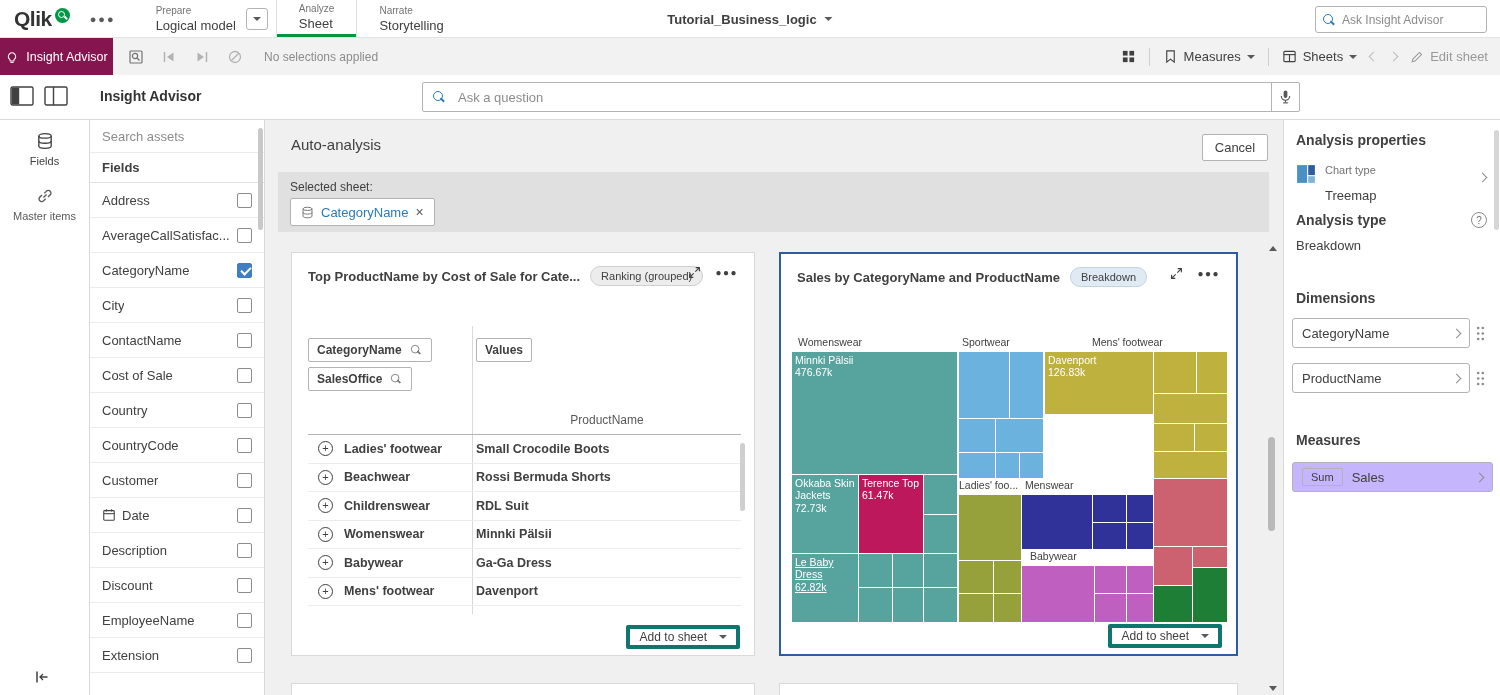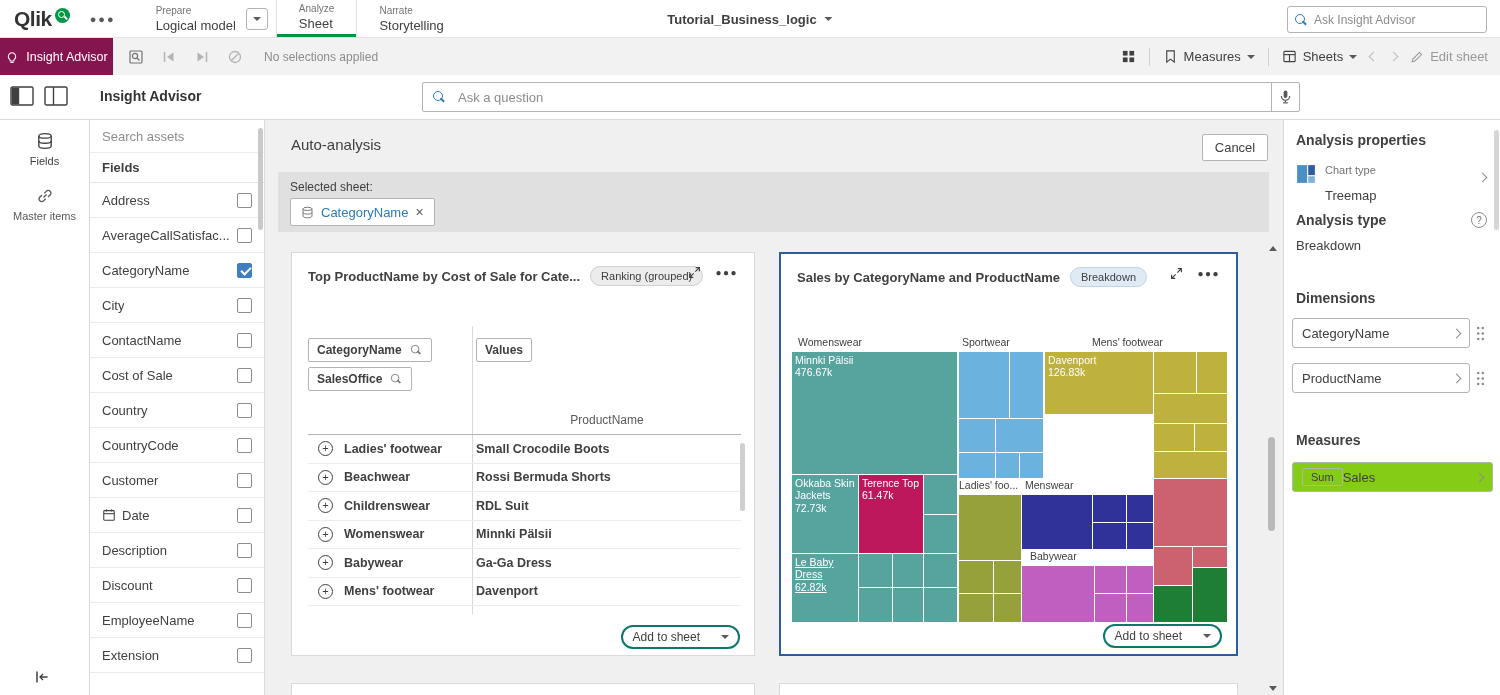--- a/index.html
+++ b/index.html
@@ -18,21 +18,21 @@
 .logo-badge::after{content:"";position:absolute;left:9px;top:9px;width:4px;height:1.5px;background:#fff;transform:rotate(45deg)}
 .meatballs{align-self:center;color:#595959;font-size:11px;letter-spacing:2px;margin:0 18px 0 10px;cursor:pointer}
 .vdiv{width:1px;background:#e0e0e0}
 .nav-item{position:relative;display:flex;flex-direction:column;justify-content:center;padding:0 22px;cursor:pointer}
 .nav-item .kick{font-size:10px;color:#737373;margin-bottom:2px}
 .nav-item .lab{font-size:13px;color:#404040}
 .nav-item.active{border-bottom:3px solid #00953f}
 .dd-mini{position:absolute;right:8px;top:8px;width:22px;height:22px;border:1px solid #b3b3b3;border-radius:3px;display:flex;align-items:center;justify-content:center;background:#fff;cursor:pointer}
 .crt{width:0;height:0;border-left:4px solid transparent;border-right:4px solid transparent;border-top:4px solid #595959;display:inline-block}
 .app-title{position:absolute;left:50%;top:0;transform:translateX(-50%);height:38px;display:flex;align-items:center;gap:8px;font-weight:bold;font-size:13px;cursor:pointer}
-.top-search{position:absolute;right:13px;top:6px;width:200px;height:27px;border:1px solid #b3b3b3;border-radius:3px;display:flex;align-items:center;padding:0 6px;background:#fff}
+.top-search{position:absolute;right:13px;top:6px;width:172px;height:27px;border:1px solid #b3b3b3;border-radius:3px;display:flex;align-items:center;padding:0 6px;background:#fff}
 .mag{position:relative;width:14px;height:14px;display:inline-block;flex:0 0 auto}
 .mag::before{content:"";position:absolute;width:8px;height:8px;border:1.5px solid currentColor;border-radius:50%;left:1px;top:1px}
 .mag::after{content:"";position:absolute;width:5px;height:1.5px;background:currentColor;transform:rotate(45deg);left:8px;top:9px}
 .blue{color:#2a7ab8}.gray{color:#737373}
 .top-search input{font-size:12px;margin-left:6px}
 
 
 .selbar{position:absolute;top:38px;left:0;right:0;height:37px;background:#f2f2f2}
 .ia-badge{position:absolute;left:0;top:0;bottom:0;width:113px;background:#85154f;color:#fff;display:flex;align-items:center;justify-content:center;gap:7px;font-size:12.5px;cursor:pointer}
 .sel-left{position:absolute;left:128px;top:0;height:37px;display:flex;align-items:center;gap:17px}
@@ -97,21 +97,21 @@
 .chip .mag{transform:scale(.85)}
 .vline{position:absolute;left:180px;top:73px;height:288px;border-left:1px solid #d9d9d9}
 .col-hdr{position:absolute;left:180px;top:160px;width:270px;text-align:center;font-size:12px;color:#595959}
 .hline{position:absolute;left:16px;top:181px;width:433px;border-top:1px solid #b3b3b3}
 .t-rows{position:absolute;left:16px;top:182px;width:433px}
 .t-row{position:relative;height:28.5px;display:flex;align-items:center;border-bottom:1px solid #ececec;cursor:pointer}
 .plus{width:15px;height:15px;border:1px solid #404040;border-radius:50%;font-size:11px;line-height:13px;text-align:center;color:#404040;margin-left:10px;flex:0 0 auto;cursor:pointer}
 .t-cat{margin-left:11px;font-weight:bold;font-size:12.5px;white-space:nowrap}
 .t-prod{position:absolute;left:168px;font-weight:bold;font-size:12.5px;white-space:nowrap}
 .tbl-thumb{position:absolute;left:448px;top:190px;width:5px;height:68px;background:#cfcfcf;border-radius:3px}
-.sheet-btn{position:absolute;right:14px;bottom:6px;height:24px;background:#fff;border:2px solid #0f766e;border-radius:12px;display:flex;align-items:center;gap:21px;padding:0 9px 0 10px;font-size:12px;cursor:pointer}
+.sheet-btn{position:absolute;right:14px;bottom:6px;height:24px;background:#fff;border:4px solid #0f766e;border-radius:2px;display:flex;align-items:center;gap:12px;padding:0 9px 0 10px;font-size:12px;cursor:pointer}
 
 
 #treemap{position:absolute;left:11px;top:81px;width:435px;height:287px;background:#fff;overflow:hidden}
 .tm-cell{position:absolute;overflow:hidden;padding:2px 3px;color:#fff}
 .tm-lab{font-size:10.5px;line-height:1.18}
 .tm-val{font-size:10.5px;line-height:1.18}
 .tm-head{position:absolute;font-size:10.5px;color:#404040;white-space:nowrap}
 
 
 .pcard{position:absolute;height:40px;background:#fff;border:1px solid #d9d9d9}
@@ -126,21 +126,21 @@
 .p-ttl{position:absolute;left:12px;top:12px;font-size:14px;font-weight:bold}
 .p-chart{position:absolute;left:12px;top:44px;display:flex;gap:9px;cursor:pointer}
 .p-k{font-size:11px;color:#737373}
 .p-v{font-size:13px;color:#404040;margin-top:12px}
 .p-chev{position:absolute;right:14px}
 .p-sec{position:absolute;left:12px;font-size:14px;font-weight:bold}
 .p-txt{position:absolute;left:12px;font-size:13px}
 .help{position:absolute;right:13px;top:92px;width:16px;height:16px;border:1px solid #8c8c8c;border-radius:50%;color:#737373;font-size:10px;display:flex;align-items:center;justify-content:center;cursor:pointer}
 .fbox{position:absolute;left:8px;width:178px;height:30px;background:#fff;border:1px solid #b3b3b3;border-radius:3px;display:flex;align-items:center;justify-content:space-between;padding:0 9px;font-size:13px;cursor:pointer}
 .hdl{position:absolute;left:192px;cursor:grab}
-.mbox{position:absolute;left:8px;width:201px;height:30px;background:#84cc16;border:1px solid #b3b3b3;border-radius:3px;display:flex;align-items:center;padding:0 9px;font-size:13px;cursor:pointer}
+.mbox{position:absolute;left:8px;width:201px;height:30px;background:#c4b5fd;border:1px solid #b3b3b3;border-radius:3px;display:flex;align-items:center;gap:9px;padding:0 9px;font-size:13px;cursor:pointer}
 .sum-chip{border:1px solid #b3b3b3;border-radius:2px;font-size:11px;padding:2px 8px}
 .mbox .chev{margin-left:auto}
 .p-thumb{position:absolute;right:1px;top:10px;width:5px;height:100px;background:#d6d6d6;border-radius:3px}
 </style>
 </head>
 <body>
 
 <div class="topbar">
   <div class="logo-wrap">
     <span class="logo-txt">Qlik</span>

